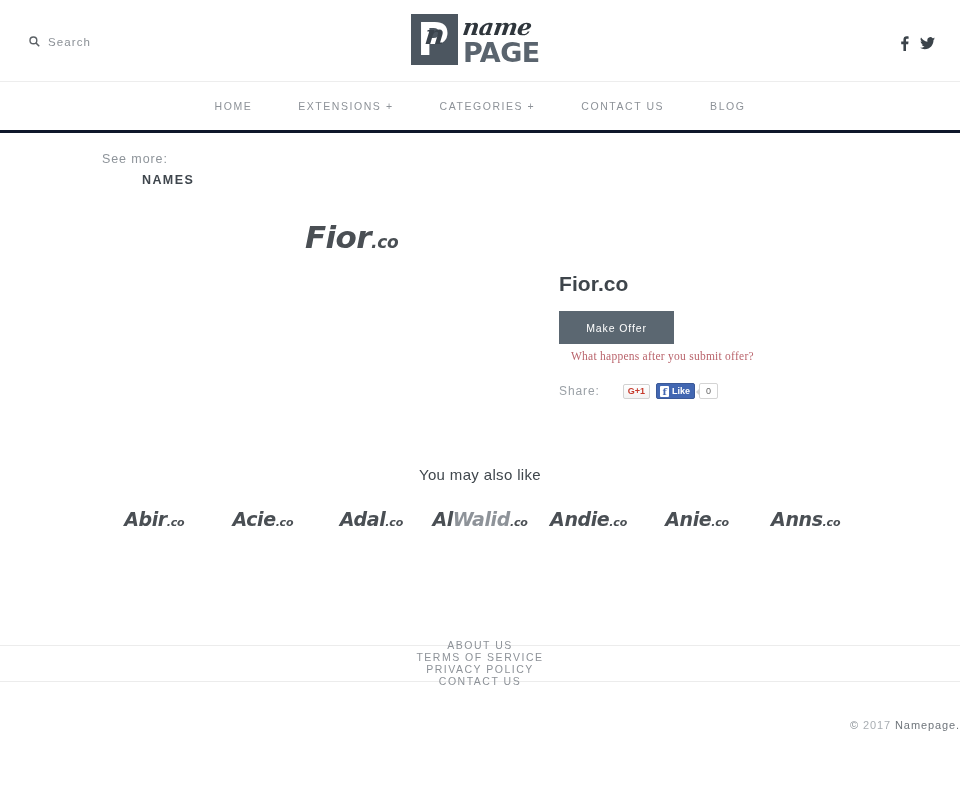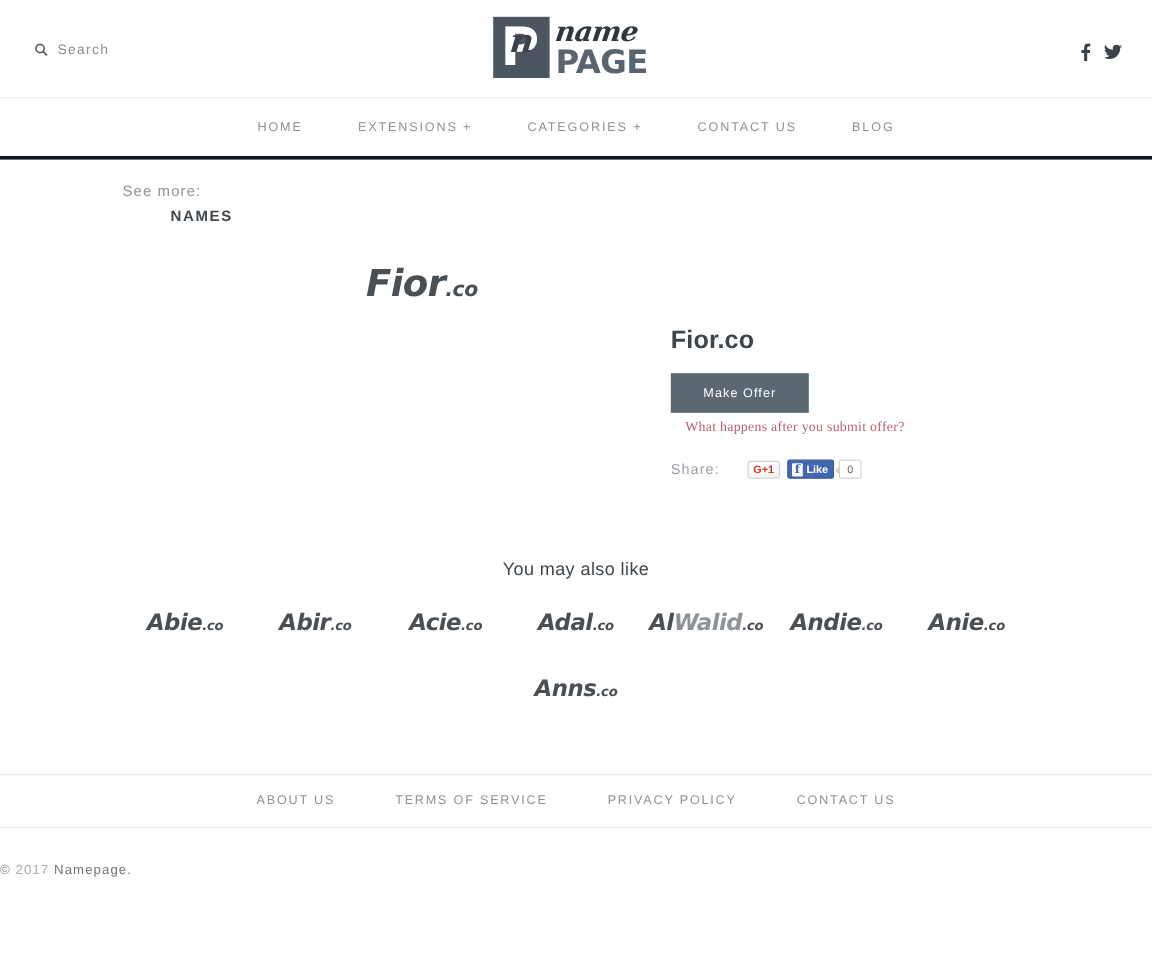--- a/index.html
+++ b/index.html
@@ -349,40 +349,41 @@
     position: absolute;
     left: 0; top: 645px;
     width: 960px;
     height: 1px;
     background: #ececec;
   }
   .footer-nav {
     position: absolute;
     left: 0; top: 645px;
     width: 960px;
-    height: 45px;
+    height: 37px;
     border-bottom: 1px solid #ececec;
     display: flex;
     align-items: center;
     justify-content: center;
+    flex-direction: column;
   }
   .footer-link {
     font-size: 10.5px;
     letter-spacing: 1.5px;
     color: #8d9298;
     text-transform: uppercase;
     padding: 0 25px;
     cursor: pointer;
     white-space: nowrap;
   }
   .copyright {
     position: absolute;
     left: 0; top: 719px;
     width: 960px;
-    text-align: left;
+    text-align: right;
     font-size: 11px;
     letter-spacing: 0.9px;
     color: #8a9096;
   }
   .copyright .year { color: #a9aeb3; }
   .copyright .brand { color: #6f757b; }
 </style>
 </head>
 <body>
 
@@ -460,23 +461,20 @@
       </span>
       <span class="fb-count">0</span>
     </span>
   </div>
 </div>
 
 <div class="also-title">You may also like</div>
 
 <div class="also-grid">
   <div class="also-item">
-    <span>Abie</span><span class="tld">.co</span>
-  </div>
-  <div class="also-item">
     <span>Abir</span><span class="tld">.co</span>
   </div>
   <div class="also-item">
     <span>Acie</span><span class="tld">.co</span>
   </div>
   <div class="also-item">
     <span>Adal</span><span class="tld">.co</span>
   </div>
   <div class="also-item">
     <span>Al</span><span class="dim">Walid</span><span class="tld">.co</span>

